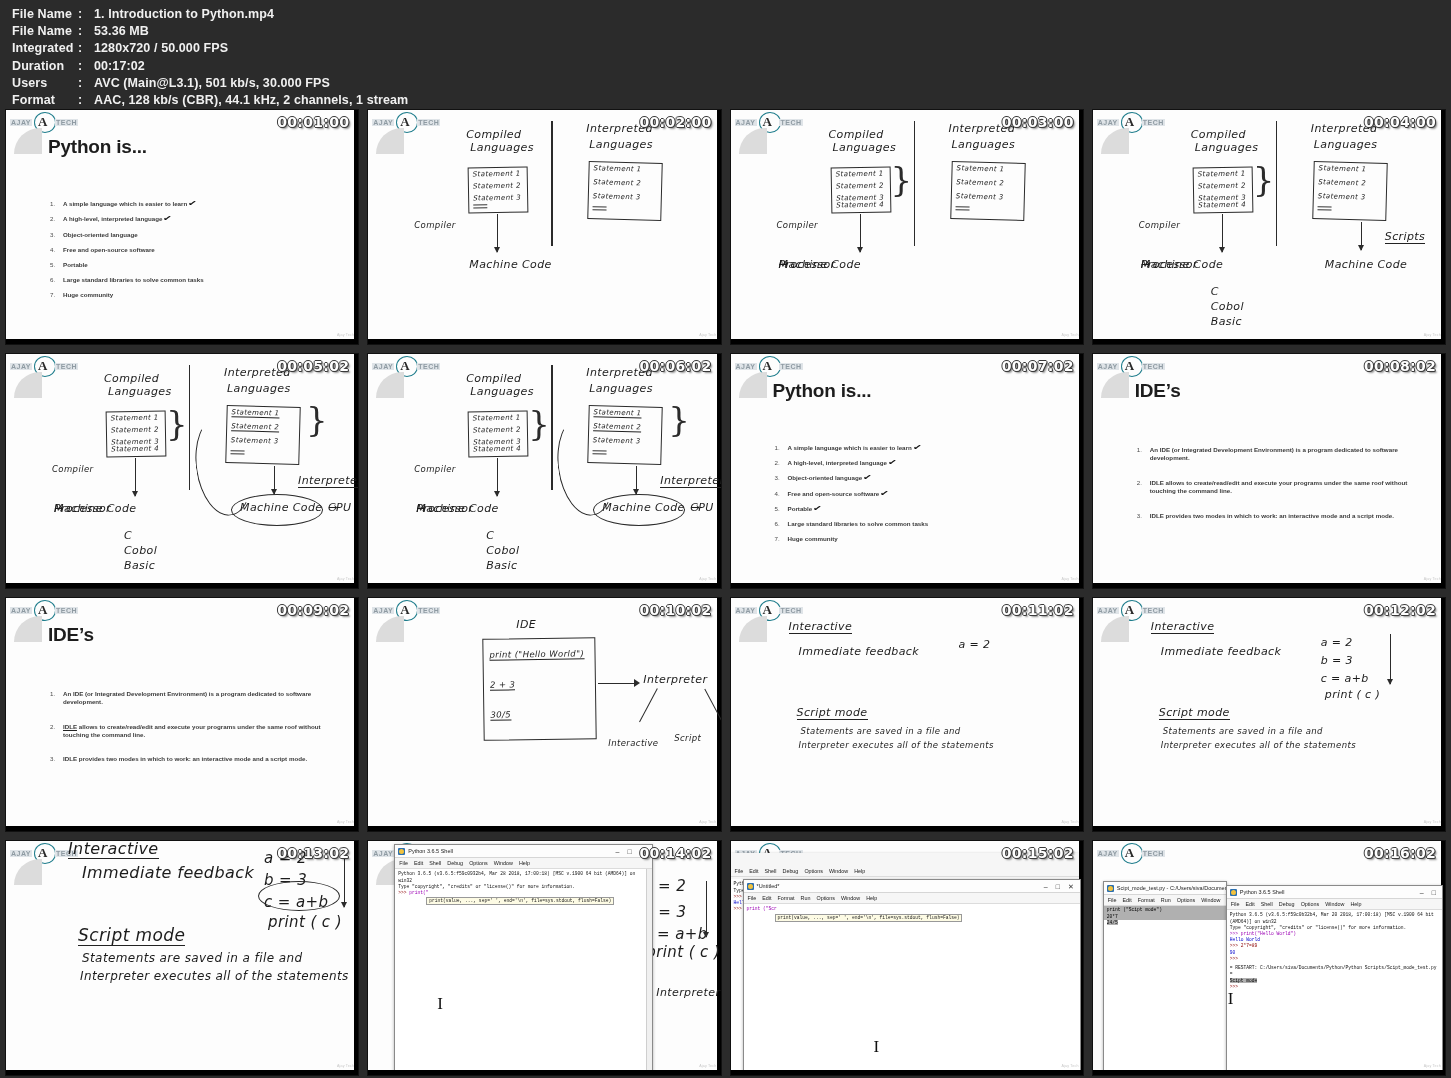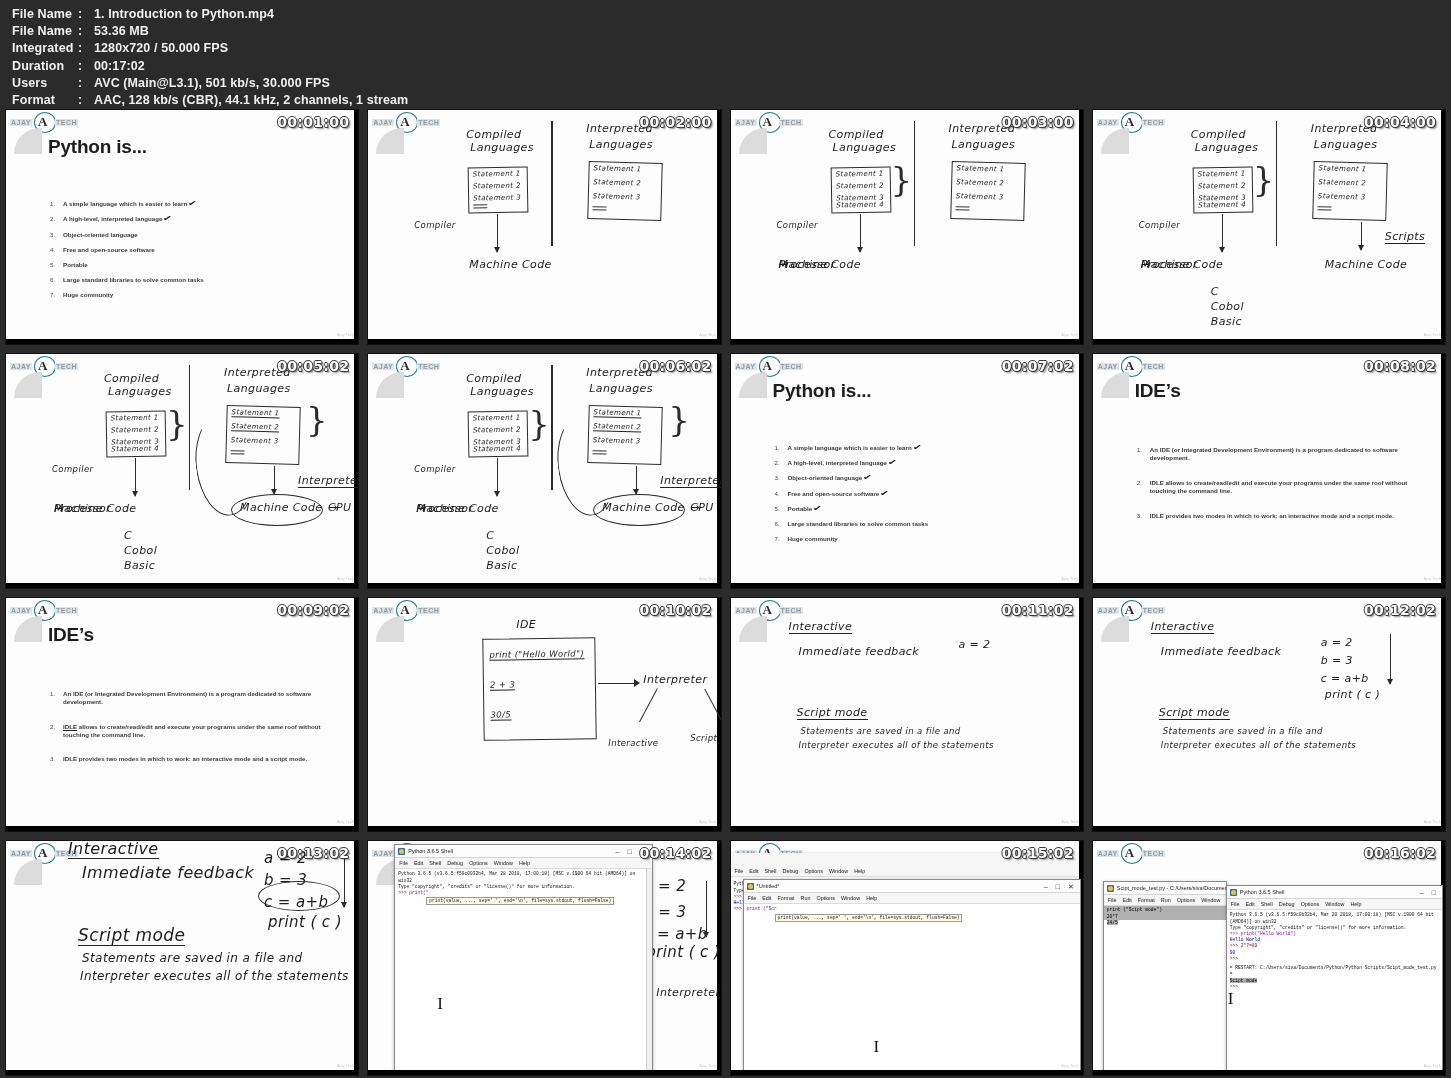--- a/index.html
+++ b/index.html
@@ -686,21 +686,21 @@
           <span class="hand med ul-hand" style="left:6px;top:10px">print ("Hello World")</span>
           <span class="hand med ul-hand" style="left:6px;top:40px">2 + 3</span>
           <span class="hand med ul-hand" style="left:6px;top:70px">30/5</span>
         </div>
         <div style="position:absolute;left:230px;top:85px;width:38px;height:1.3px;background:#2b2b2b"></div>
         <div style="position:absolute;left:266px;top:81px;border-left:6px solid #2b2b2b;border-top:4px solid transparent;border-bottom:4px solid transparent"></div>
         <span class="hand big" style="left:275px;top:75px">Interpreter</span>
         <div style="position:absolute;left:278px;top:96px;width:34px;height:38px;border-left:1.3px solid #2b2b2b;transform:rotate(28deg)"></div>
         <div style="position:absolute;left:316px;top:96px;width:32px;height:38px;border-right:1.3px solid #2b2b2b;transform:rotate(-28deg)"></div>
         <span class="hand med" style="left:240px;top:140px">Interactive</span>
-        <span class="hand med" style="left:322px;top:135px">Script</span>
+        <span class="hand med" style="left:306px;top:135px">Script</span>
       </div>
       <div class="wm">Ajay Tech</div>
     </div>
     <div class="ts">00:10:02</div>
   </div>
 
   <div class="thumb">
     <div class="slide">
       <div class="logo">
         <span class="ltxt l">AJAY</span>

